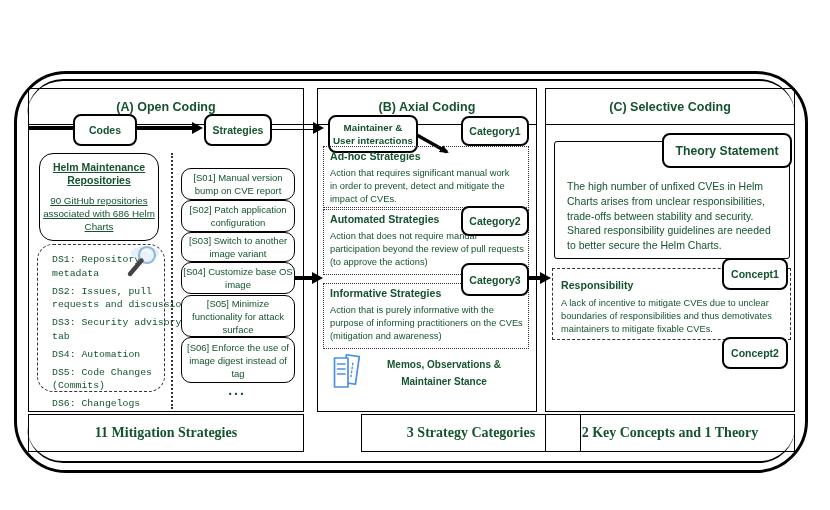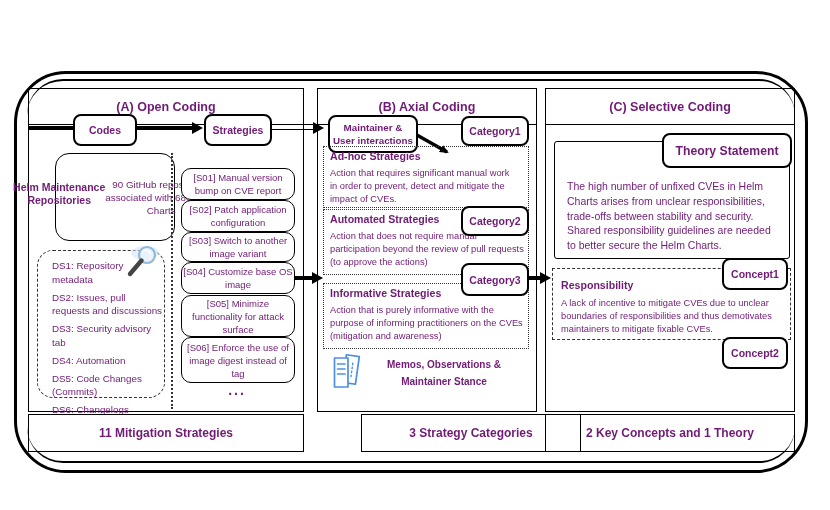--- a/index.html
+++ b/index.html
@@ -1,30 +1,30 @@
 <!DOCTYPE html>
 <html><head>
 <meta charset="utf-8">
 <style>
   html,body{margin:0;padding:0;background:#fff;}
   .canvas{position:relative;width:830px;height:510px;background:#fff;overflow:hidden;
-          font-family:"Liberation Sans","DejaVu Sans",sans-serif;color:#701a75;}
+          font-family:"Liberation Sans","DejaVu Sans",sans-serif;color:#14532d;}
   .pre{white-space:pre;}
   
   .outer{position:absolute;left:14px;top:71px;width:788px;height:396px;
          border:3px solid #000;border-radius:52px;background:#fff;}
   .outer::before{content:"";position:absolute;top:5px;left:10px;right:10px;height:34px;
          border-top:2.5px solid #000;border-radius:46px 46px 0 0;}
   .outer::after{content:"";position:absolute;bottom:7px;left:10px;right:10px;height:34px;
          border-bottom:2.5px solid #000;border-radius:0 0 46px 46px;}
   .panel{position:absolute;border:1.8px solid #000;background:transparent;}
   .panel-title{height:35px;line-height:36px;border-bottom:1.6px solid #000;
          font-weight:bold;font-size:12.5px;text-align:center;}
-  .pfooter{position:absolute;border:1.8px solid #000;font-weight:bold;font-size:12px;
-         display:flex;align-items:center;justify-content:center;background:transparent;}
+  .pfooter{position:absolute;border:1.8px solid #000;font-weight:bold;font-size:14px;
+         display:flex;align-items:center;justify-content:center;background:transparent;font-family:Liberation Serif, serif;}
   .nodebox{position:absolute;background:#fff;border:2.2px solid #000;border-radius:8px;
          display:flex;align-items:center;justify-content:center;text-align:center;
          font-weight:bold;font-size:10.5px;}
   .softbox{position:absolute;background:#fff;border:1.4px solid #000;border-radius:10px;
          display:flex;align-items:center;justify-content:center;text-align:center;
          font-size:9.5px;line-height:13px;}
   .dashbox{position:absolute;border:1.3px dashed #333;background:transparent;}
   .dotbox{position:absolute;border:1.3px dotted #333;background:transparent;}
   .sec-head{position:absolute;left:6px;top:3px;font-weight:bold;font-size:10.6px;}
   .sec-body{position:absolute;left:6px;top:20px;font-size:9.3px;line-height:13px;}
@@ -70,29 +70,29 @@
     </defs>
     <line x1="408" y1="130" x2="447" y2="152" stroke="#000" stroke-width="3.4" marker-end="url(#ahm)"></line>
   </svg>
 
   <section class="panel" style="left:28px;top:88px;width:274px;height:322px;">
     <div class="panel-title">(A) Open Coding</div>
 
     <div class="nodebox" style="left:175px;top:25px;width:64px;height:28px;">Strategies</div>
     <div class="nodebox" style="left:44px;top:25px;width:60px;height:28px;">Codes</div>
 
-    <div class="softbox" style="left:26px;top:64px;width:118px;height:86px;border-radius:14px;flex-direction:row;">
+    <div class="softbox" style="left:10px;top:64px;width:118px;height:86px;border-radius:14px;flex-direction:column;text-decoration:underline;">
       <div class="pre helm-title">Helm Maintenance
 Repositories</div>
       <div class="pre helm-body">90 GitHub repositories
 associated with 686 Helm
 Charts</div>
     </div>
 
-    <div class="dashbox" style="left:8px;top:161px;width:128px;height:148px;border-radius:16px;padding:8px 0 0 14px;box-sizing:border-box;">
+    <div class="dashbox" style="left:8px;top:155px;width:128px;height:148px;border-radius:16px;padding:8px 0 0 14px;box-sizing:border-box;font-family:Liberation Mono, monospace;">
       <div class="pre ds-item">DS1: Repository
 metadata</div>
       <div class="pre ds-item">DS2: Issues, pull
 requests and discussions</div>
       <div class="pre ds-item">DS3: Security advisory
 tab</div>
       <div class="pre ds-item">DS4: Automation</div>
       <div class="pre ds-item">DS5: Code Changes
 (Commits)</div>
       <div class="pre ds-item">DS6: Changelogs</div>

